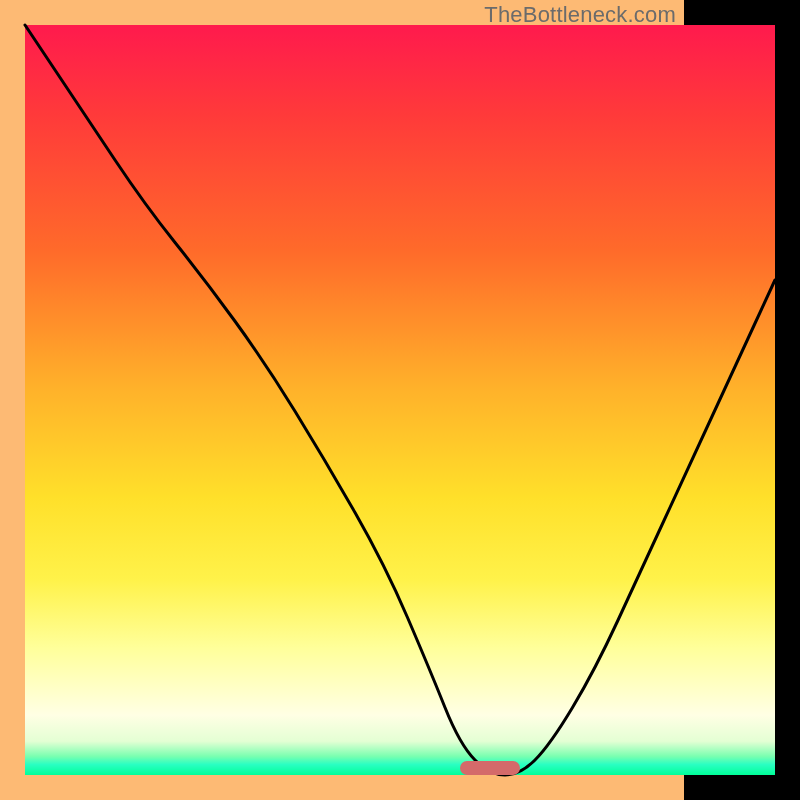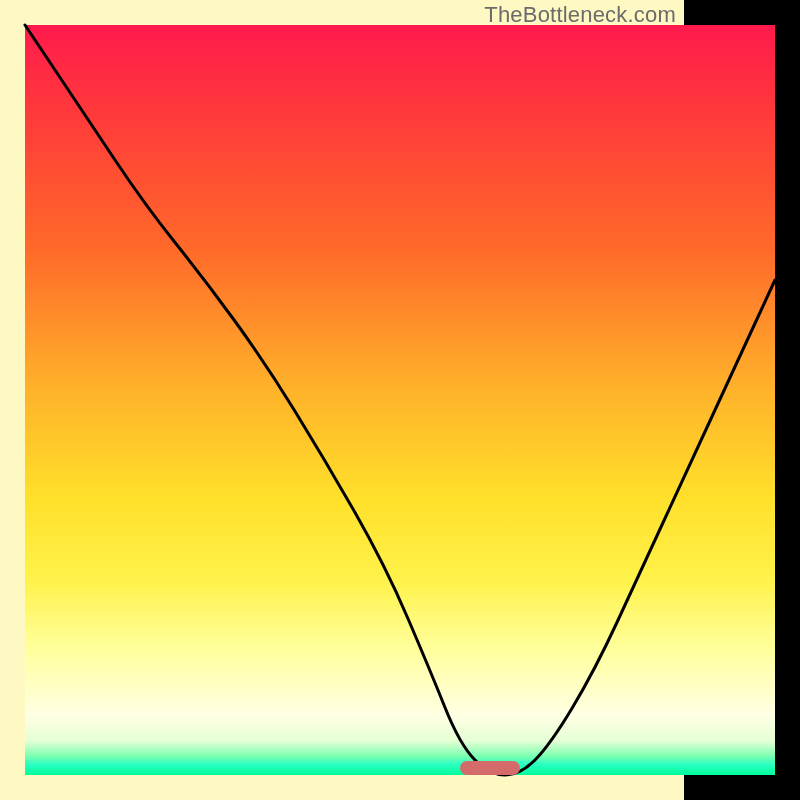--- a/index.html
+++ b/index.html
@@ -10,21 +10,21 @@
     background: #000;
     overflow: hidden;
     font-family: Arial, Helvetica, sans-serif;
   }
   .frame {
     position: absolute;
     left: 0;
     top: 0;
     width: 684px;
     height: 800px;
-    background: #fef9c3;
+    background: #fdba74;
   }
   .plot-area {
     position: absolute;
     left: 25px;
     top: 25px;
     width: 750px;
     height: 750px;
     
     background: linear-gradient(
       to bottom,

